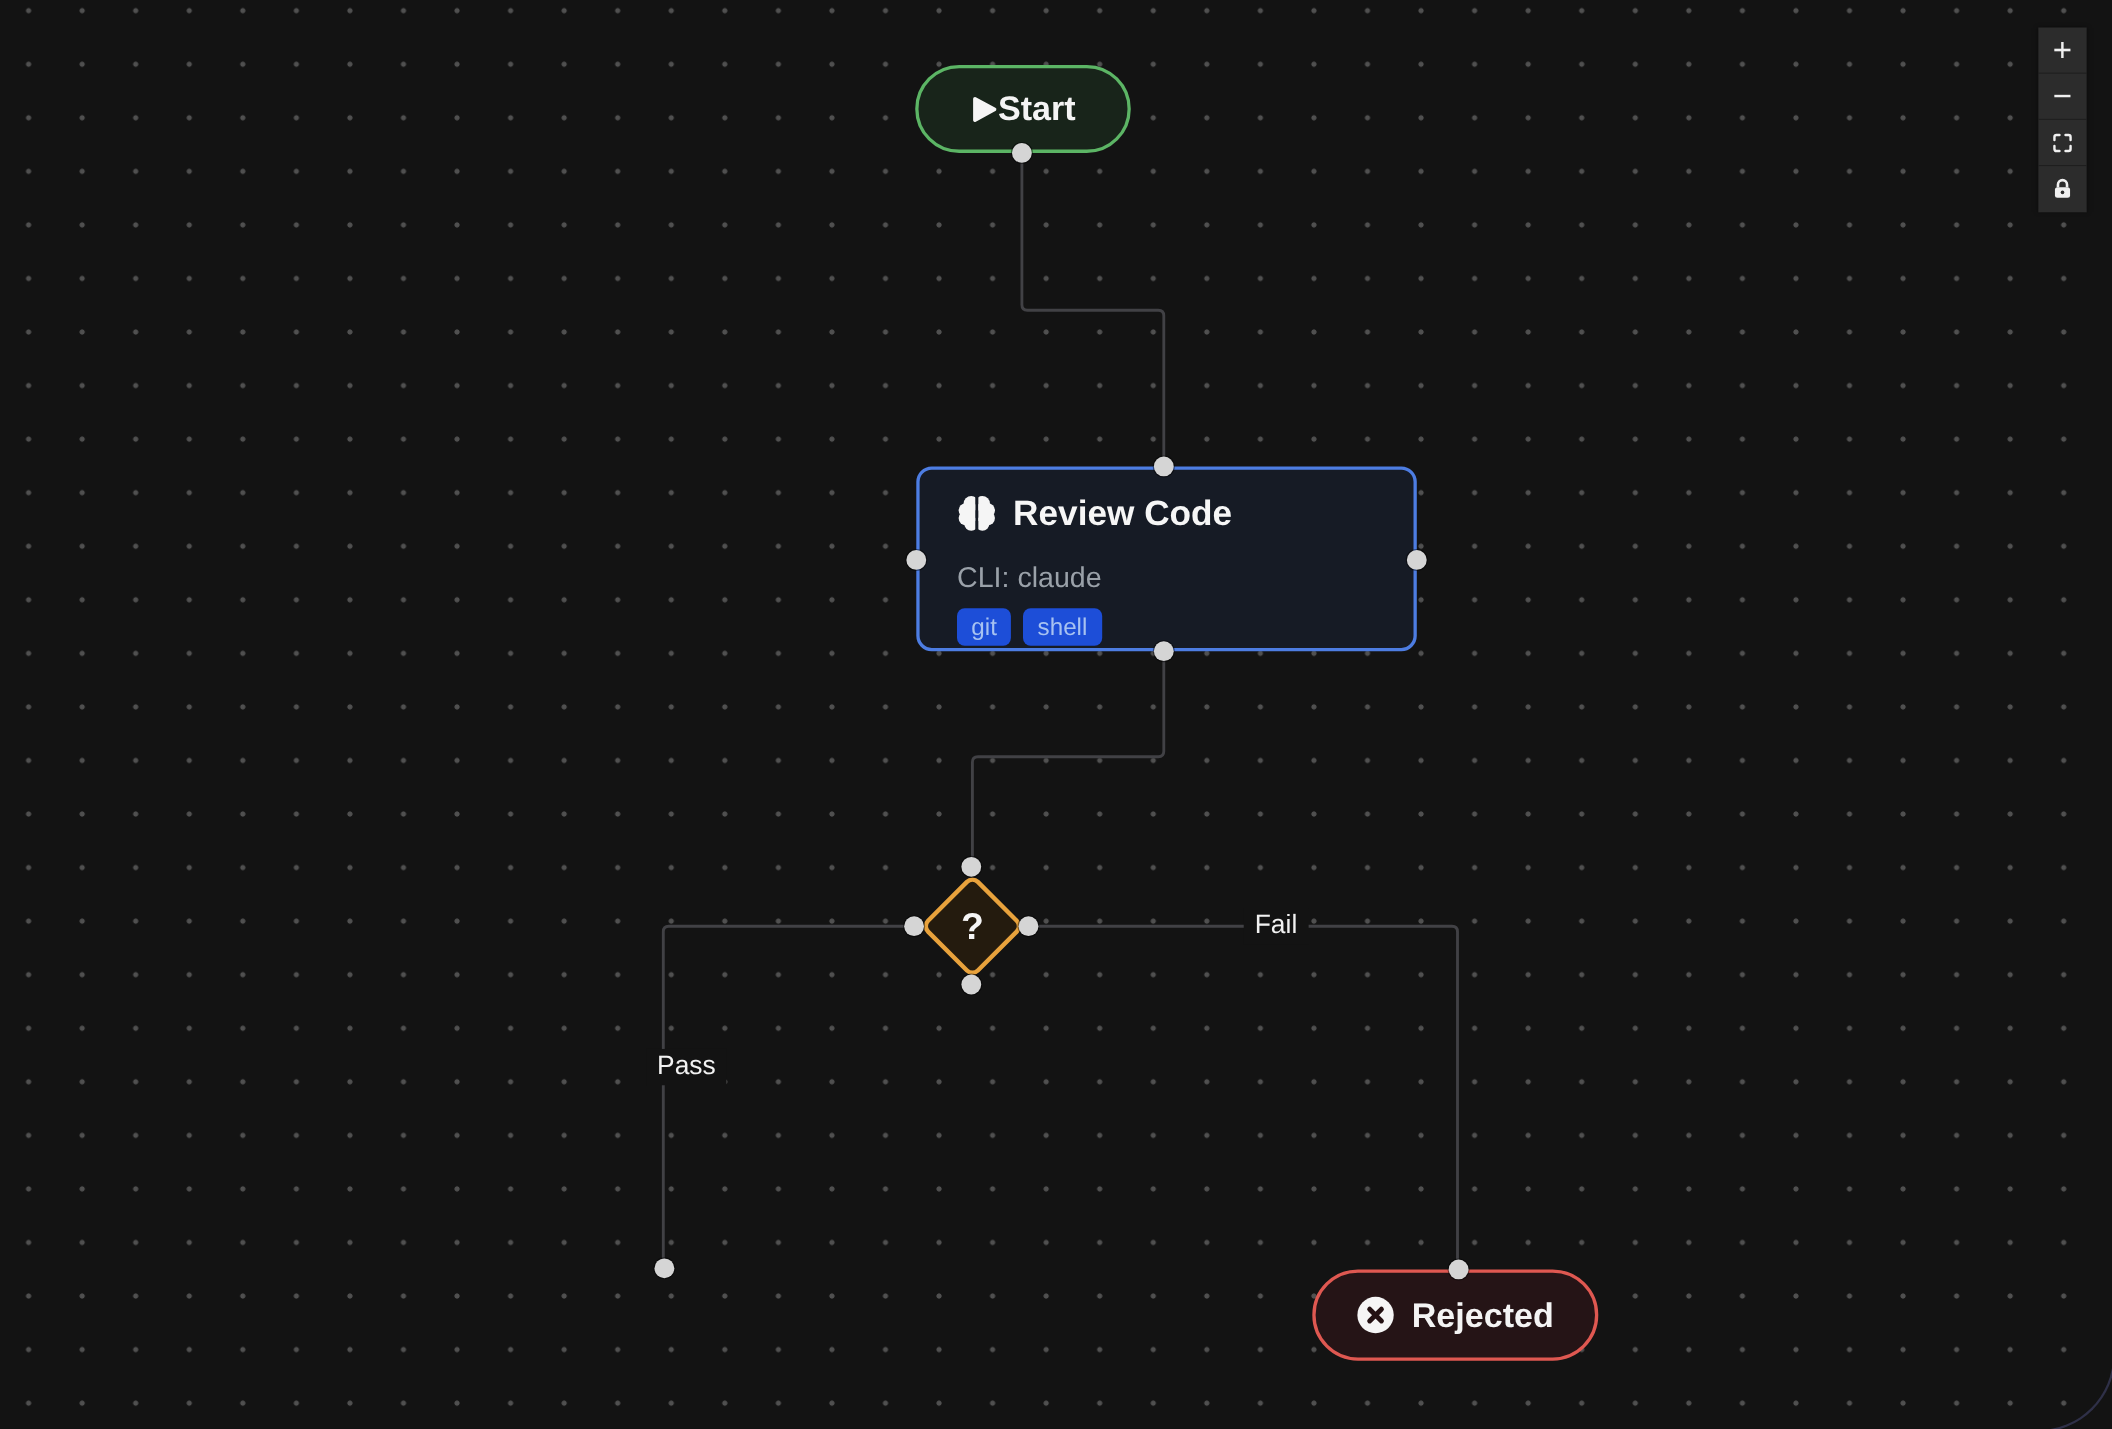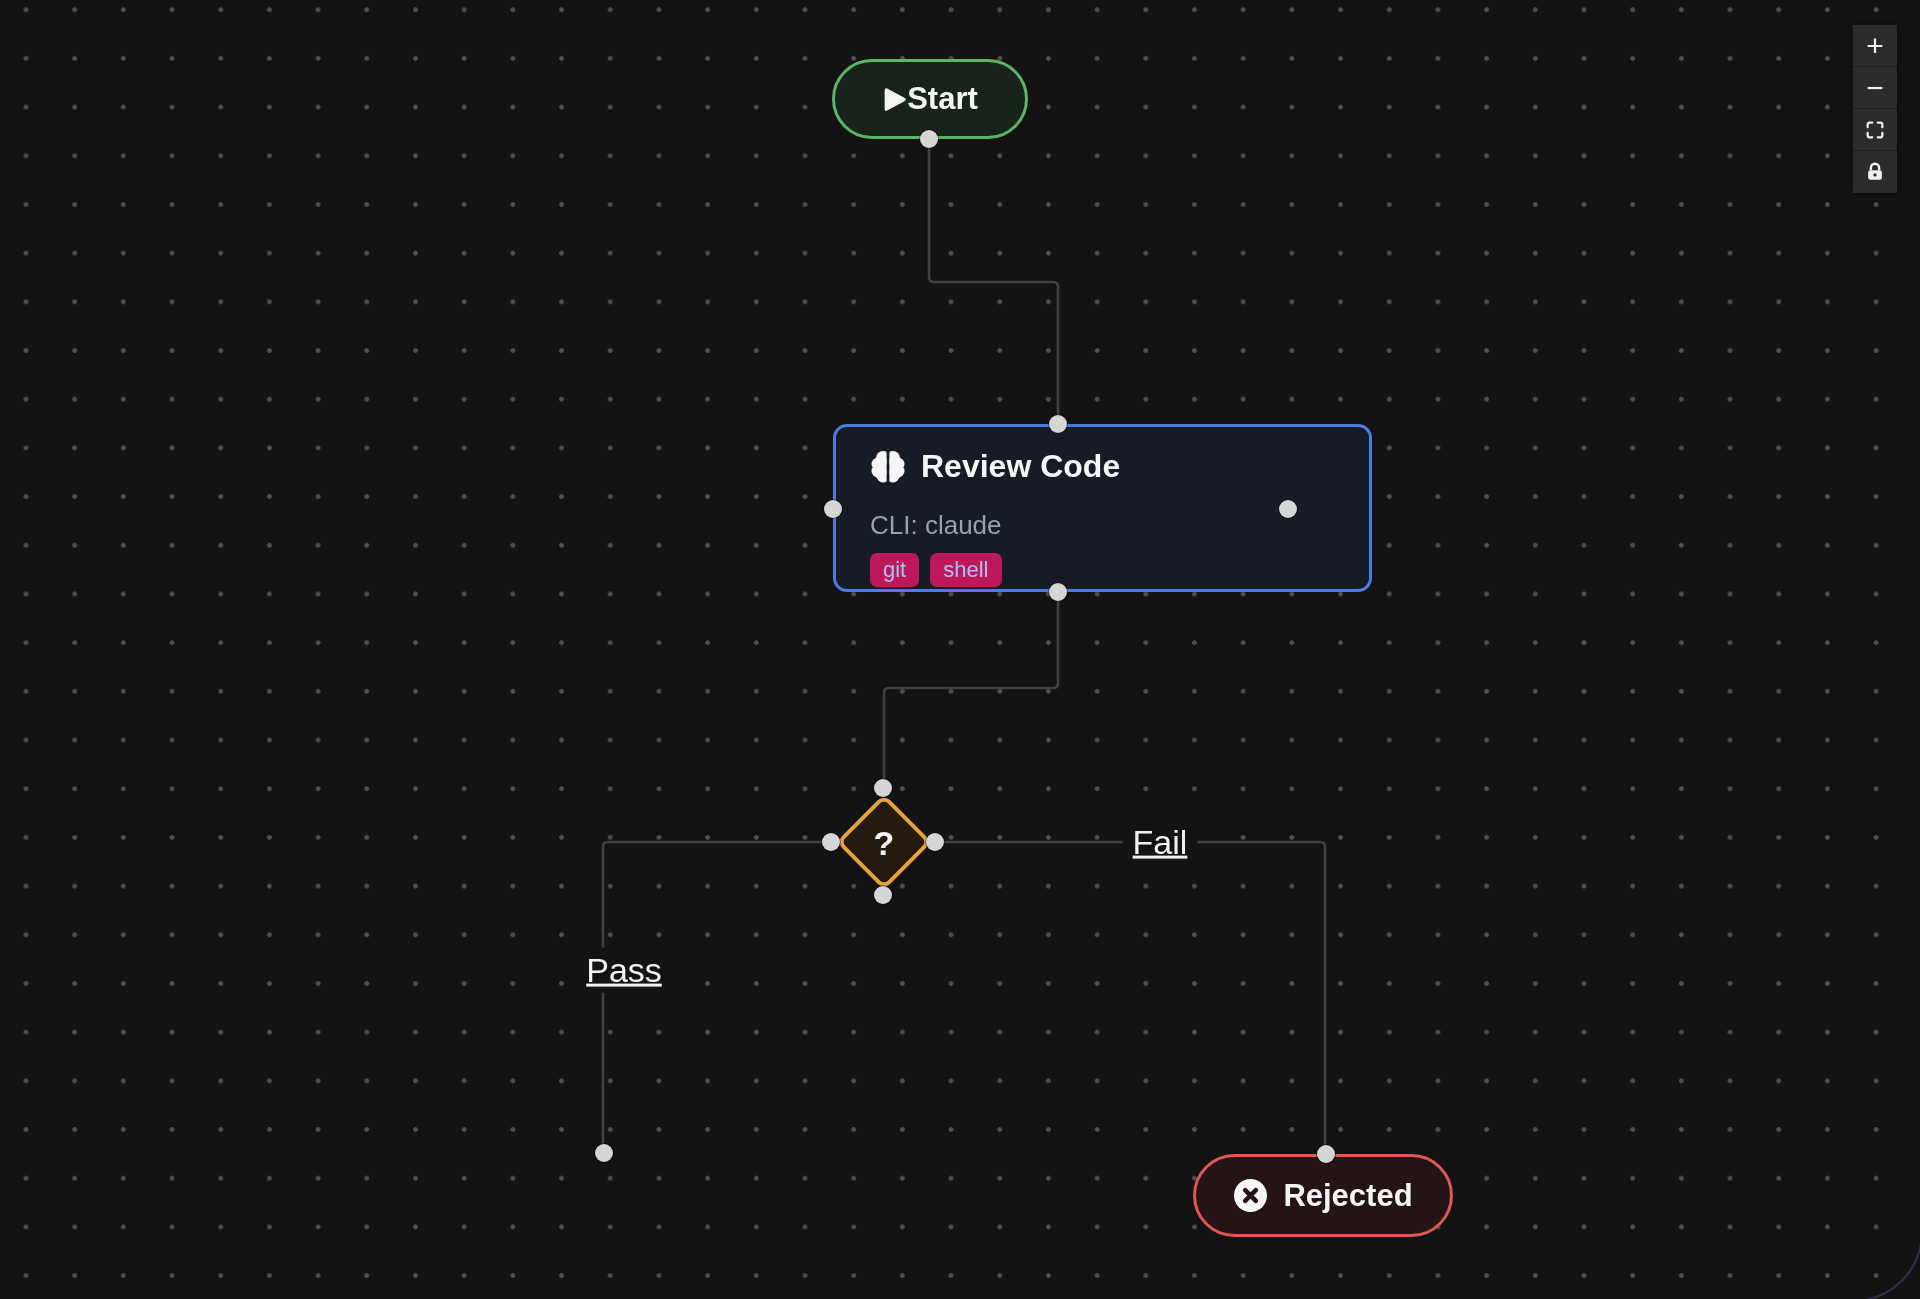--- a/index.html
+++ b/index.html
@@ -10,39 +10,39 @@
     background-image:radial-gradient(circle,#505050 2px,transparent 2.7px);
     background-size:48.7px 48.7px;
     background-position:1.65px -14.65px;
     font-family:"Liberation Sans",sans-serif;
     overflow:hidden;
   }
   .edge-layer{position:absolute;left:0;top:0;z-index:1;}
   .edge-layer path{stroke:#414145;stroke-width:2.6;fill:none;}
   .edge-label{
     position:absolute;z-index:2;transform:translate(-50%,-50%);
-    background:#131313;color:#f2f2f2;font-size:34px;font-weight:400;
-    padding:2px 10px;line-height:1.2;text-decoration:underline;
+    background:#131313;color:#f2f2f2;font-size:24px;font-weight:400;
+    padding:2px 10px;line-height:1.2;
   }
   .node{position:absolute;z-index:3;display:flex;align-items:center;justify-content:center;
     color:#f4f4f4;font-weight:700;}
   .node-start{
     left:832px;top:59px;width:196px;height:80px;
     border:3px solid #5cb565;border-radius:44px;background:#18241a;
     font-size:31px;
   }
   .node-review{
-    left:833px;top:424px;width:539px;height:168px;
+    left:833px;top:424px;width:455px;height:168px;
     border:3px solid #4d7de2;border-radius:14px;background:#161b25;
     display:block;padding:21px 0 0 34px;
   }
   .review-title{display:flex;align-items:center;gap:15px;font-size:32px;font-weight:700;color:#f6f6f6;}
   .review-sub{margin-top:25px;font-size:26px;font-weight:400;color:#9aa1a9;}
   .review-tags{display:flex;gap:11px;margin-top:12px;}
-  .tag{background:#be185d;color:#a7c2f1;font-size:22px;font-weight:400;
+  .tag{background:#1d4ed8;color:#a7c2f1;font-size:22px;font-weight:400;
     padding:3px 13px;border-radius:7px;line-height:1.25;}
   .diamond{
     position:absolute;z-index:3;left:850px;top:808px;width:68px;height:68px;
     transform:rotate(45deg);border:4px solid #e8a23c;border-radius:9px;background:#241b0e;
   }
   .diamond-label{
     position:absolute;z-index:4;left:884px;top:843px;transform:translate(-50%,-50%);
     color:#f5f5f5;font-size:34px;font-weight:700;
   }
   .node-approved{

